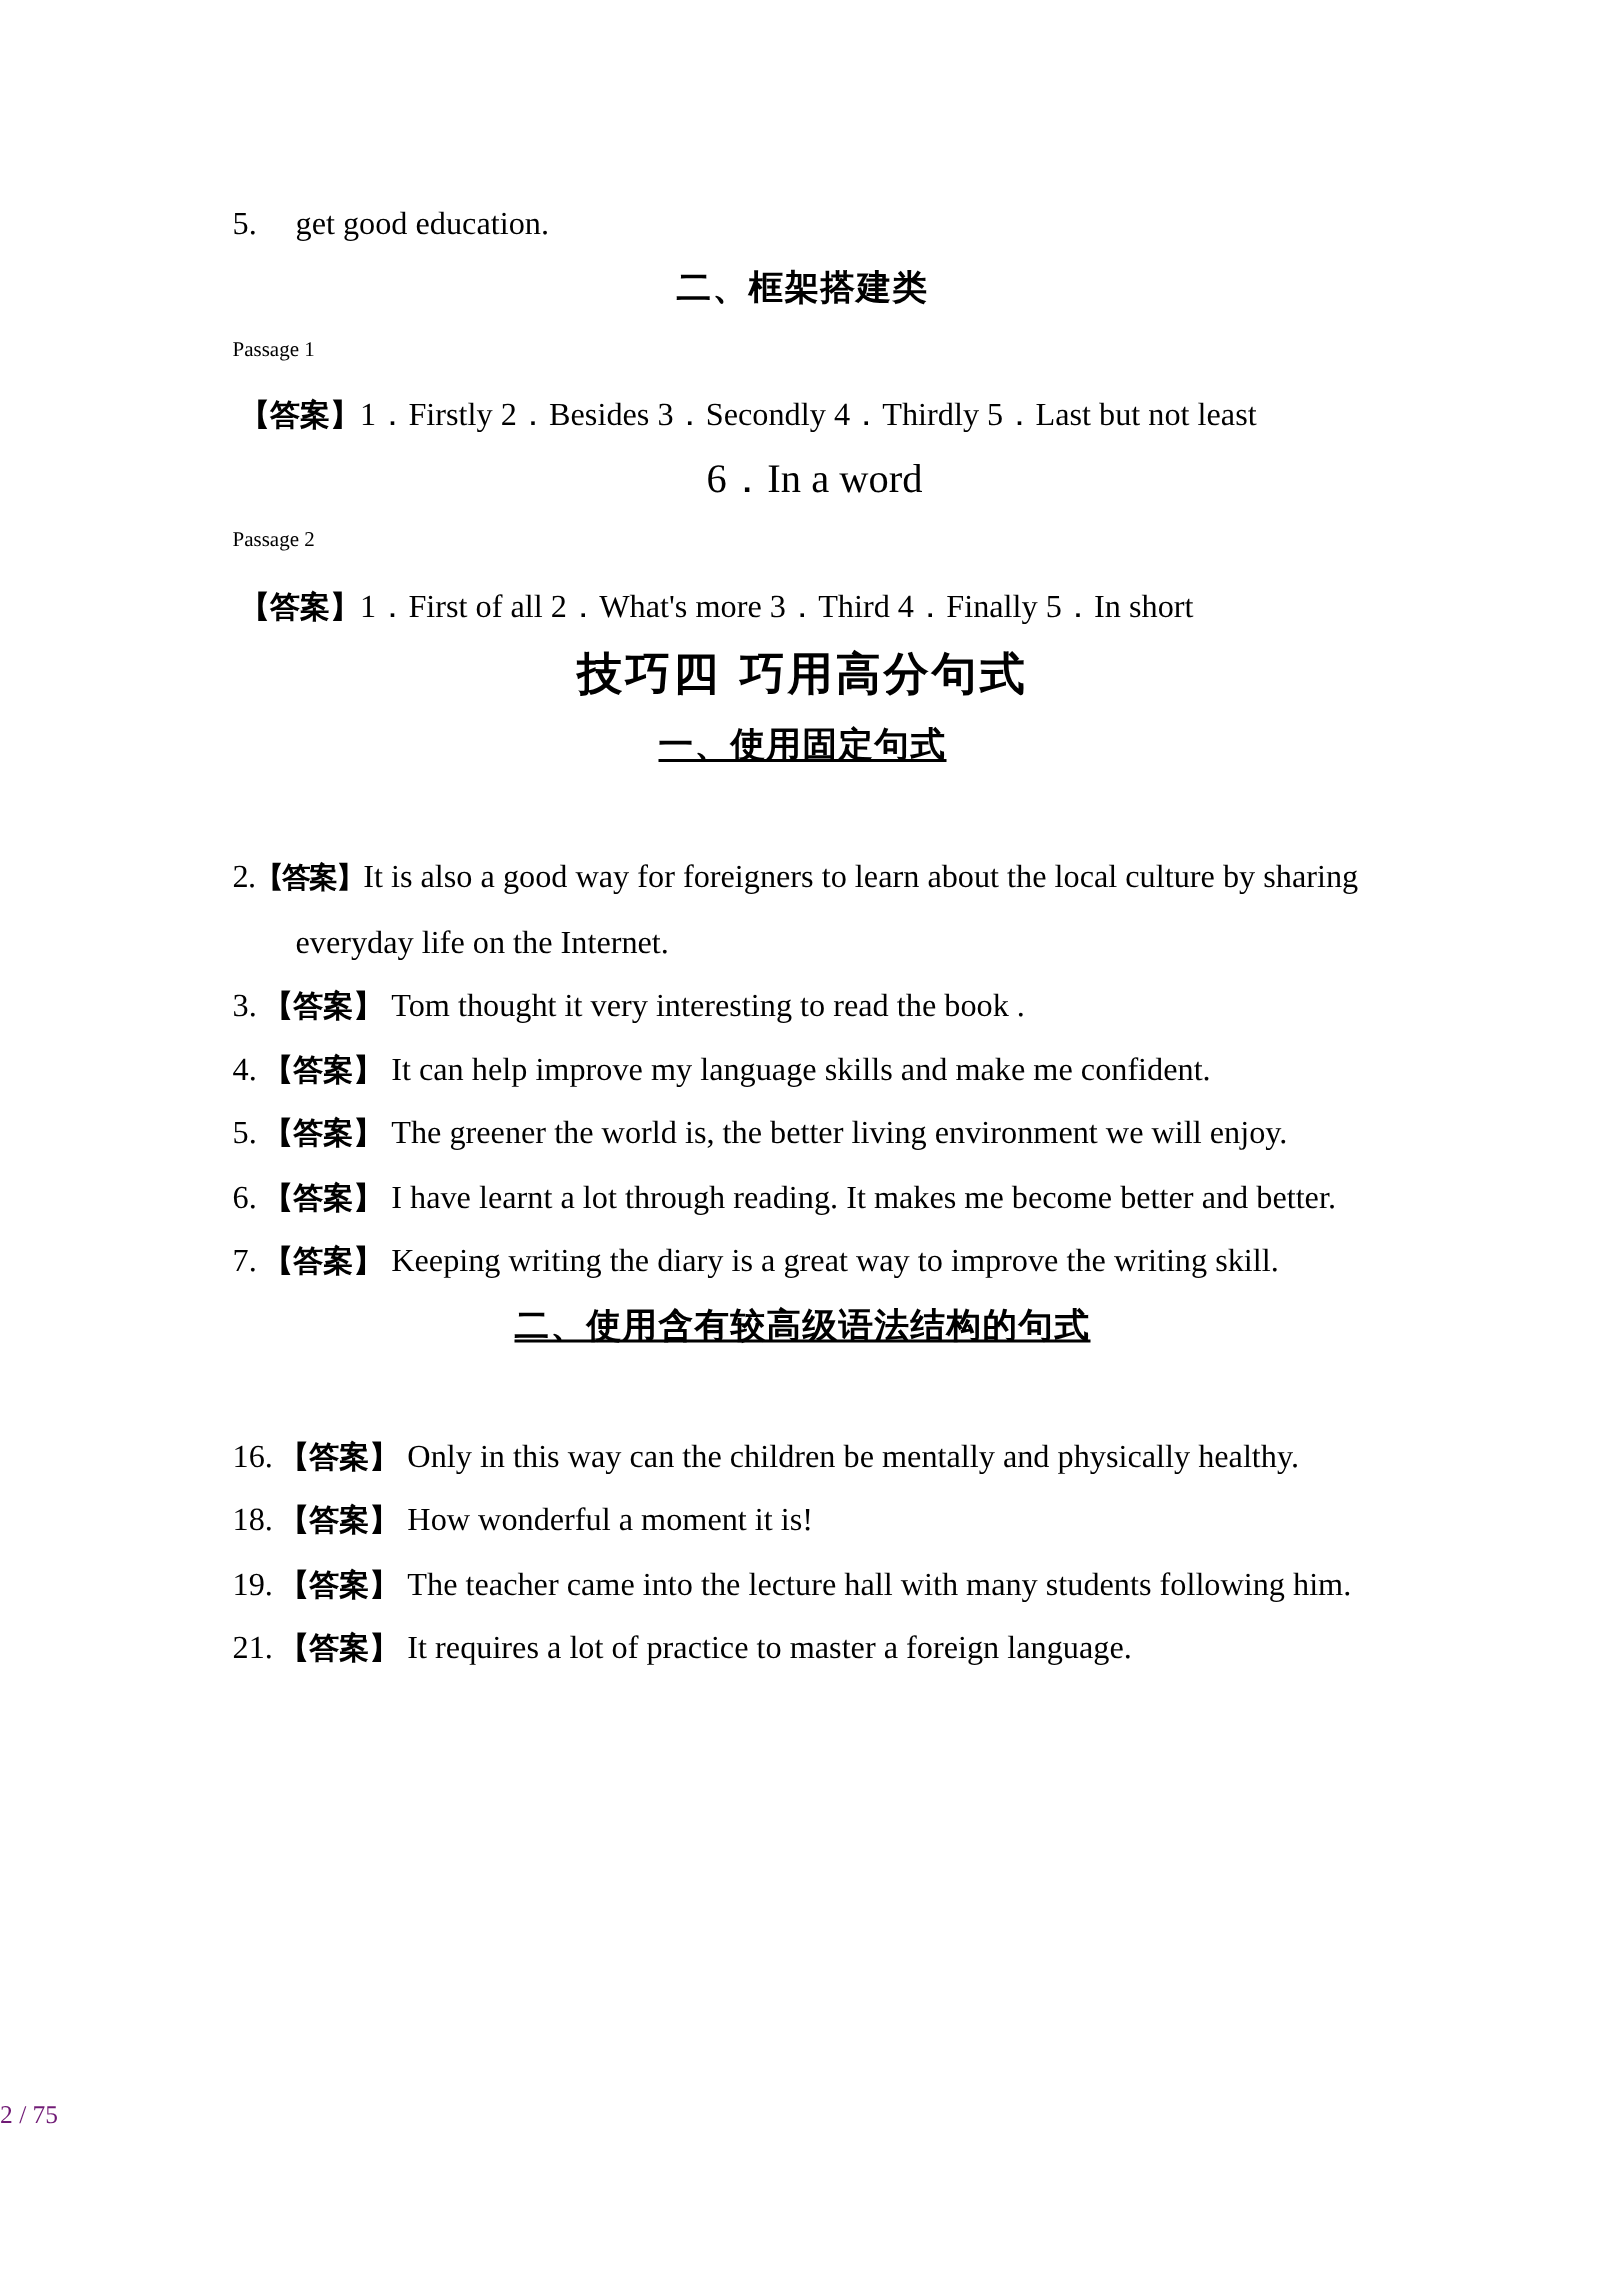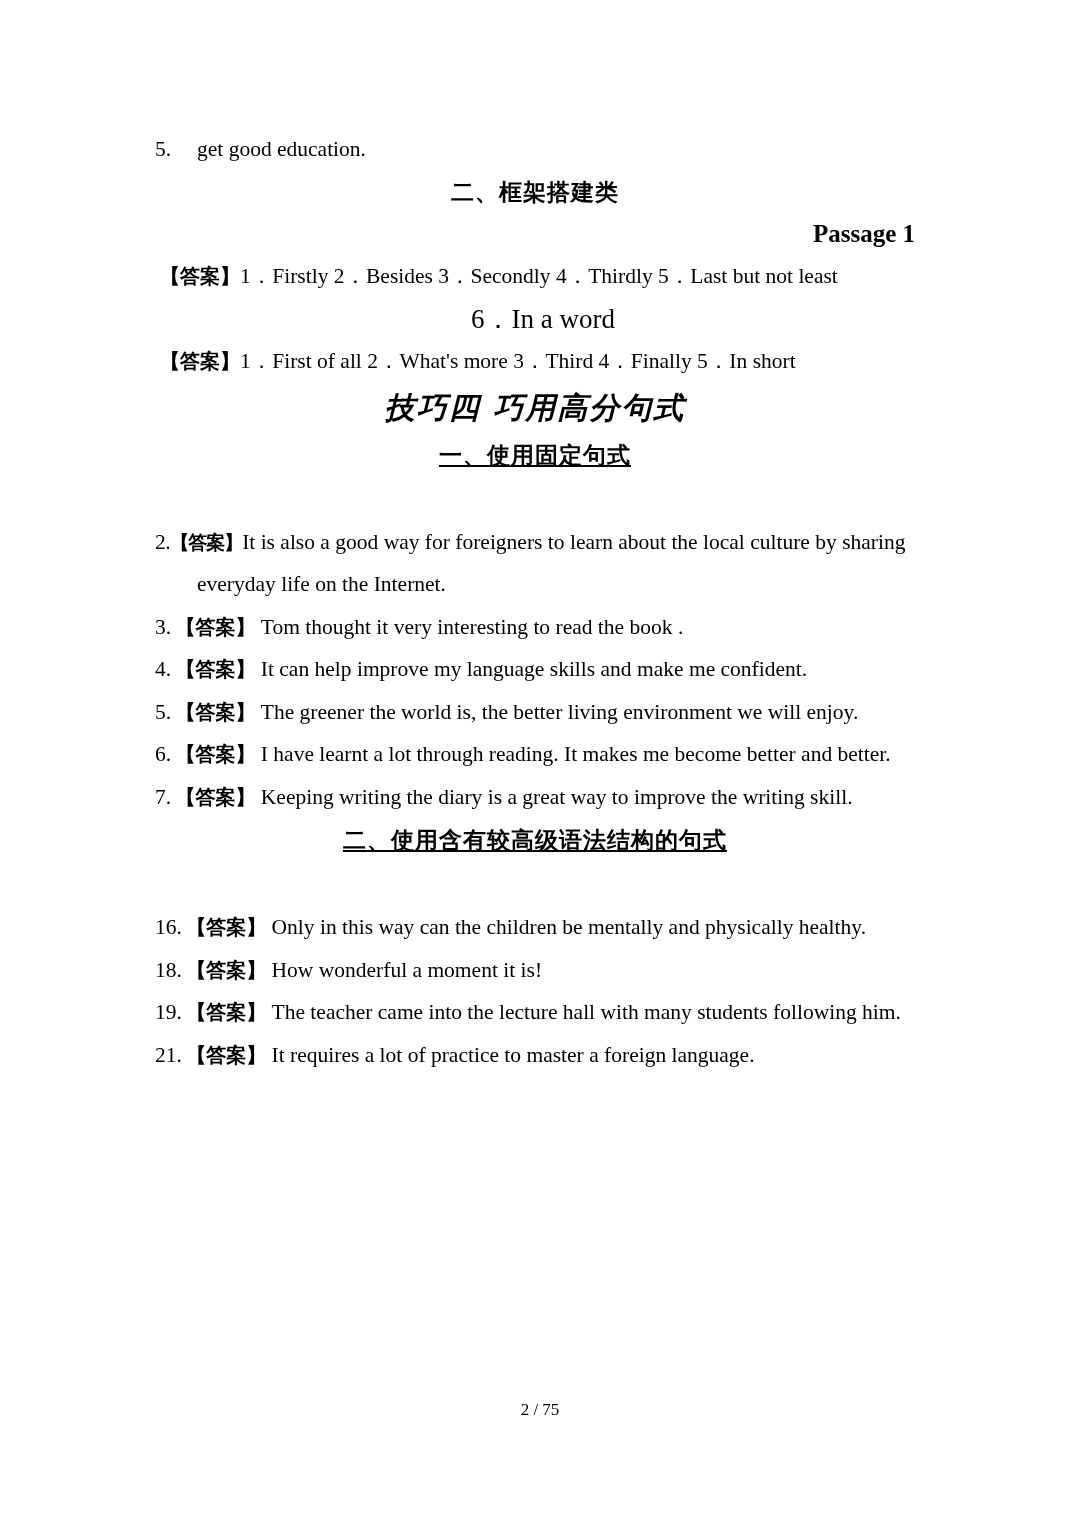--- a/index.html
+++ b/index.html
@@ -62,34 +62,33 @@
   .h-section {
     text-align: center;
     font-family: "DejaVu Sans", "Liberation Sans", sans-serif;
     font-weight: bold;
     font-size: 23px;
     line-height: 42px;
     letter-spacing: 1px;
   }
 
   .h-passage {
-    text-align: right;
-    font-weight: bold;
-    font-size: 25px;
+    text-align: left;
+    font-weight: normal;
+    font-size: 14px;
     line-height: 42.5px;
   }
 
   .h-title {
     text-align: center;
     font-family: "DejaVu Sans", "Liberation Sans", sans-serif;
     font-weight: bold;
     font-size: 30px;
     line-height: 50px;
     letter-spacing: 2px;
-    font-style: italic;
   }
 
   .h-sub {
     text-align: center;
     font-family: "DejaVu Sans", "Liberation Sans", sans-serif;
     font-weight: bold;
     font-size: 23px;
     line-height: 44px;
     letter-spacing: 1px;
     text-decoration: underline;
@@ -130,23 +129,23 @@
     letter-spacing: -1px;
   }
 
   .spacer-lg { height: 44px; }
 
   .footer {
     position: absolute;
     left: 0;
     right: 0;
     top: 1400px;
-    text-align: center;
+    text-align: left;
     font-size: 17px;
-    color: #000000;
+    color: #701a75;
     font-family: "Liberation Serif", "DejaVu Serif", serif;
   }
 </style>
 </head>
 <body>
 
 <div class="page">
 
   <div class="content">
 
@@ -155,20 +154,21 @@
       <span class="cont">get good education.</span>
     </div>
 
     <div class="h-section">二、框架搭建类</div>
 
     <div class="h-passage">Passage 1</div>
 
     <div class="passage-ans"><span class="zh">【答案】</span><span>1．Firstly 2．Besides 3．Secondly 4．Thirdly 5．Last but not least</span></div>
     <div class="ans-line">6．In a word</div>
 
+    <div class="h-passage">Passage 2</div>
 
     <div class="passage-ans"><span class="zh">【答案】</span><span>1．First of all 2．What's more 3．Third 4．Finally 5．In short</span></div>
 
     <div class="h-title">技巧四 巧用高分句式</div>
 
     <div class="h-sub">一、使用固定句式</div>
 
     <div class="spacer-lg"></div>
 
     <div id="list-one">

